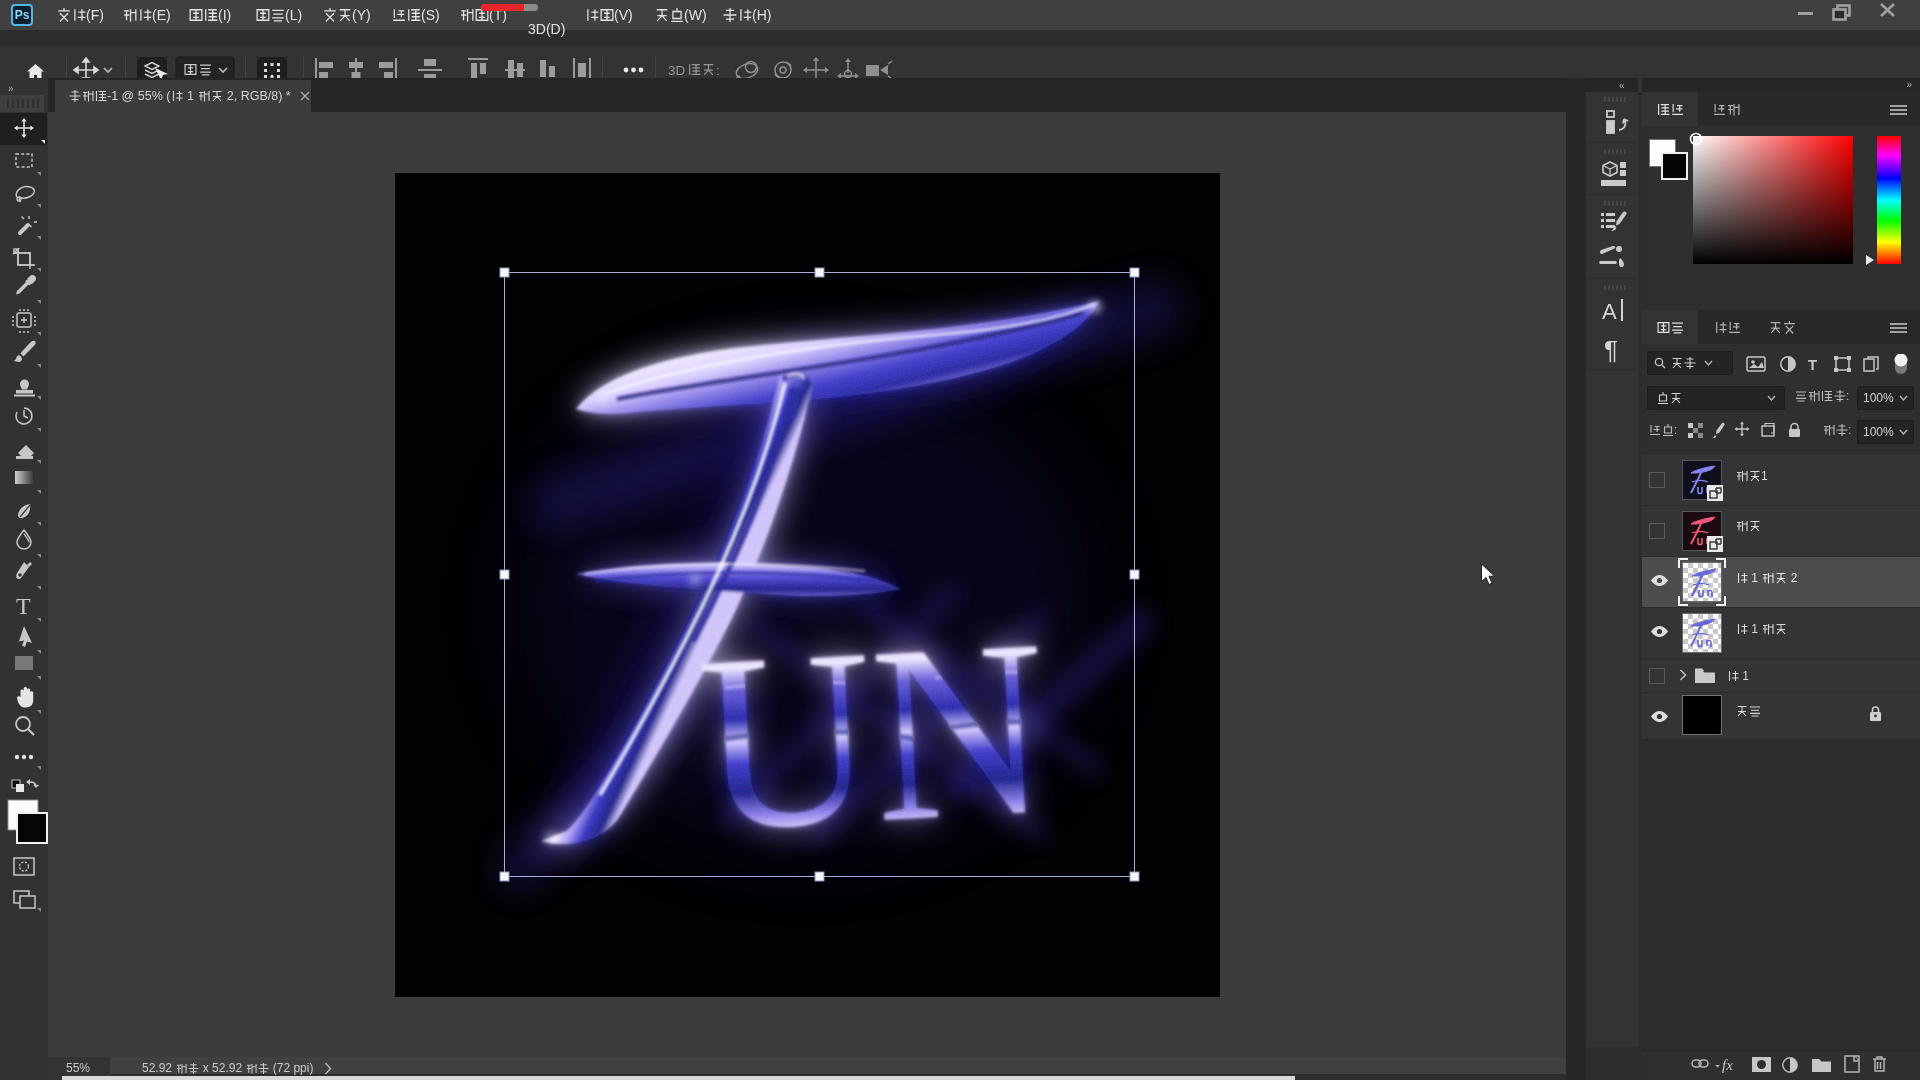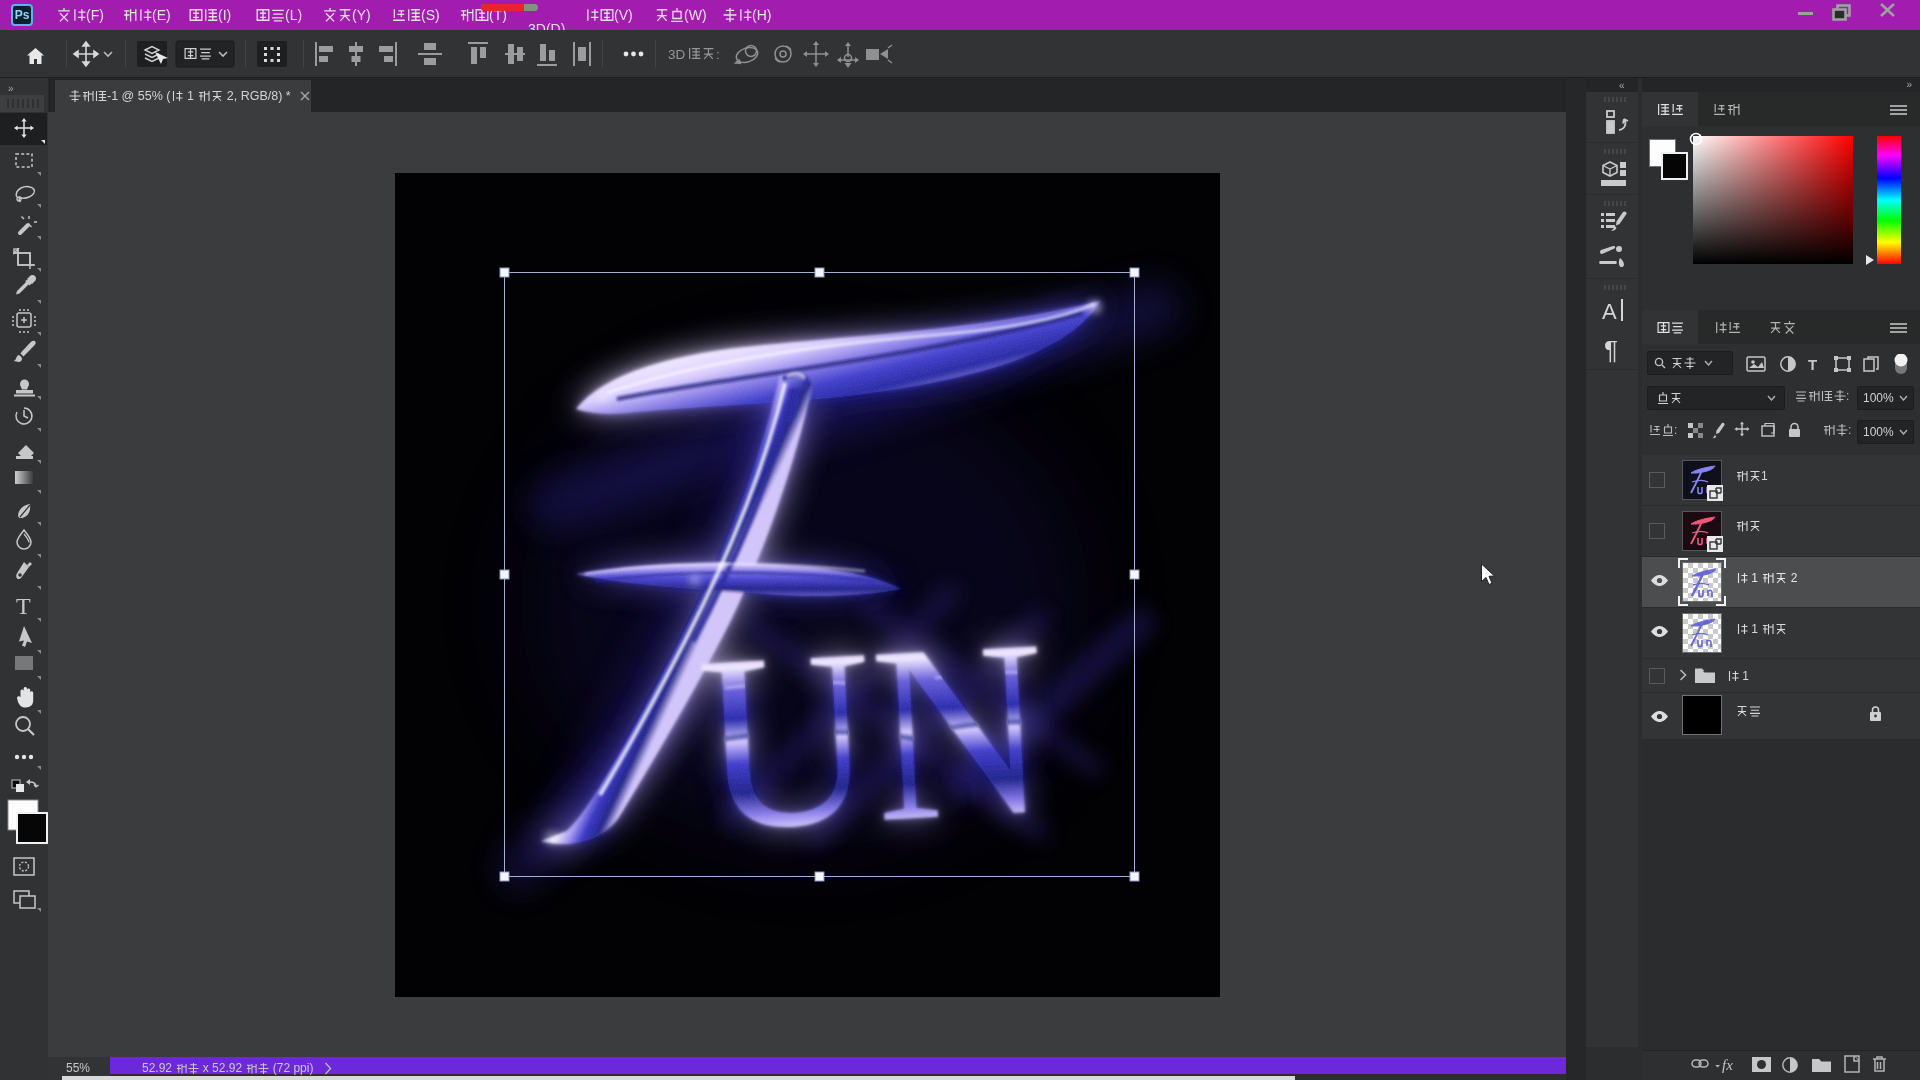--- a/index.html
+++ b/index.html
@@ -65,21 +65,21 @@
         <g fill="none" stroke="currentColor" stroke-width="1.1">
           <path d="M1.5 1.5h9M6 1.5v5M2 6.5h8M6 6.5 2 11M6 6.5l4 4.5"></path>
         </g>
       </symbol>
 <clipPath id="unclip">
         <text x="310" y="656" font-family="Liberation Serif" font-size="252" textLength="346" lengthAdjust="spacingAndGlyphs" transform="rotate(-3 310 656)">UN</text>
       </clipPath>
   </defs>
 </svg>
 
-<div class="abs" id="menubar" style="left:0;top:0;width:1920px;height:30px;background:#a21caf;color:#e3e3e4;font-size:14px">
+<div class="abs" id="menubar" style="left:0;top:0;width:1920px;height:30px;background:#404040;color:#e3e3e4;font-size:14px">
 
   <div class="abs" style="left:11px;top:4px;width:22px;height:22px;background:#0b1f2d;border:2px solid #55b7e8;border-radius:4px;color:#8ed7f8;font-size:12px;font-weight:bold;text-align:center;line-height:18px;letter-spacing:0">Ps</div>
 
   <div class="abs row" style="left:56px;top:0;height:30px"><svg class="k k14">
         <use href="#k1"></use>
       </svg><svg class="k k14">
         <use href="#k2"></use>
       </svg>(F)</div>
   <div class="abs row" style="left:122px;top:0;height:30px"><svg class="k k14">
         <use href="#k9"></use>
@@ -137,21 +137,21 @@
       <g fill="none" stroke="#9fa0a1" stroke-width="2.6">
         <rect x="5.5" y="1.5" width="12" height="10"></rect>
         <rect x="1.5" y="5.5" width="12" height="10" fill="#2a2b2c"></rect>
       </g>
     </svg>
   <svg class="abs" style="left:1880px;top:3px" width="15" height="14" viewBox="0 0 15 14">
       <path d="M1 1l13 12M14 1L1 13" stroke="#9fa0a1" stroke-width="2.6"></path>
     </svg>
 </div>
 
-<div class="abs" id="optionsbar" style="left:0;top:30px;width:1920px;height:48px;background:#323334;border-bottom:1px solid #1d1d1e">
+<div class="abs" id="optionsbar" style="left:0;top:46px;width:1920px;height:48px;background:#323334;border-bottom:1px solid #1d1d1e">
 <svg width="1920" height="48" viewBox="0 0 1920 48">
   <g stroke="#434445">
         <path d="M66.5 10v28M125.5 10v28M245.5 10v28M303.5 10v28M602.5 10v28M655.5 10v28"></path>
       </g>
 
   <path d="M35.5 18l8.5 7.5h-2.5V34h-4.5v-5h-3v5H29.5v-8.5H27Z" fill="#e8e8e9"></path>
 
   <g stroke="#d8d8d9" stroke-width="1.6" fill="#d8d8d9">
     <path d="M86 47v18M77 56h18" fill="none" transform="translate(0,-32)"></path>
     <path d="M86 12l-3 4h6zM86 36l-3-4h6zM74 24l4-3v6zM98 24l-4-3v6z"></path>
@@ -549,21 +549,21 @@
           <rect x="735" y="699" width="9" height="9"></rect>
     </g>
   </g>
 </svg>
 
 <svg class="abs" style="left:1432px;top:451px" width="16" height="24" viewBox="0 0 16 24">
   <path d="M1.5 1v17.5l4.5-4 3 7 3-1.3-3-6.9 5.5-.3z" fill="#fdfdfd" stroke="#222" stroke-width="1"></path>
 </svg>
 </div>
 
-<div class="abs" id="statusbar" style="left:48px;top:1057px;width:1518px;height:17px;background:#6d28d9;color:#c9cacb;font-size:12px">
+<div class="abs" id="statusbar" style="left:48px;top:1057px;width:1518px;height:17px;background:#404040;color:#c9cacb;font-size:12px">
   <div class="abs" style="left:0;top:0;width:62px;height:23px;background:#323334"></div>
   <div class="abs" style="left:18px;top:4px">55%</div>
   <div class="abs row" style="left:94px;top:4px">
       <span>52.92&nbsp;</span>
       <svg class="k k11">
         <use href="#k9"></use>
       </svg>
       <svg class="k k11">
         <use href="#k8"></use>
       </svg>

